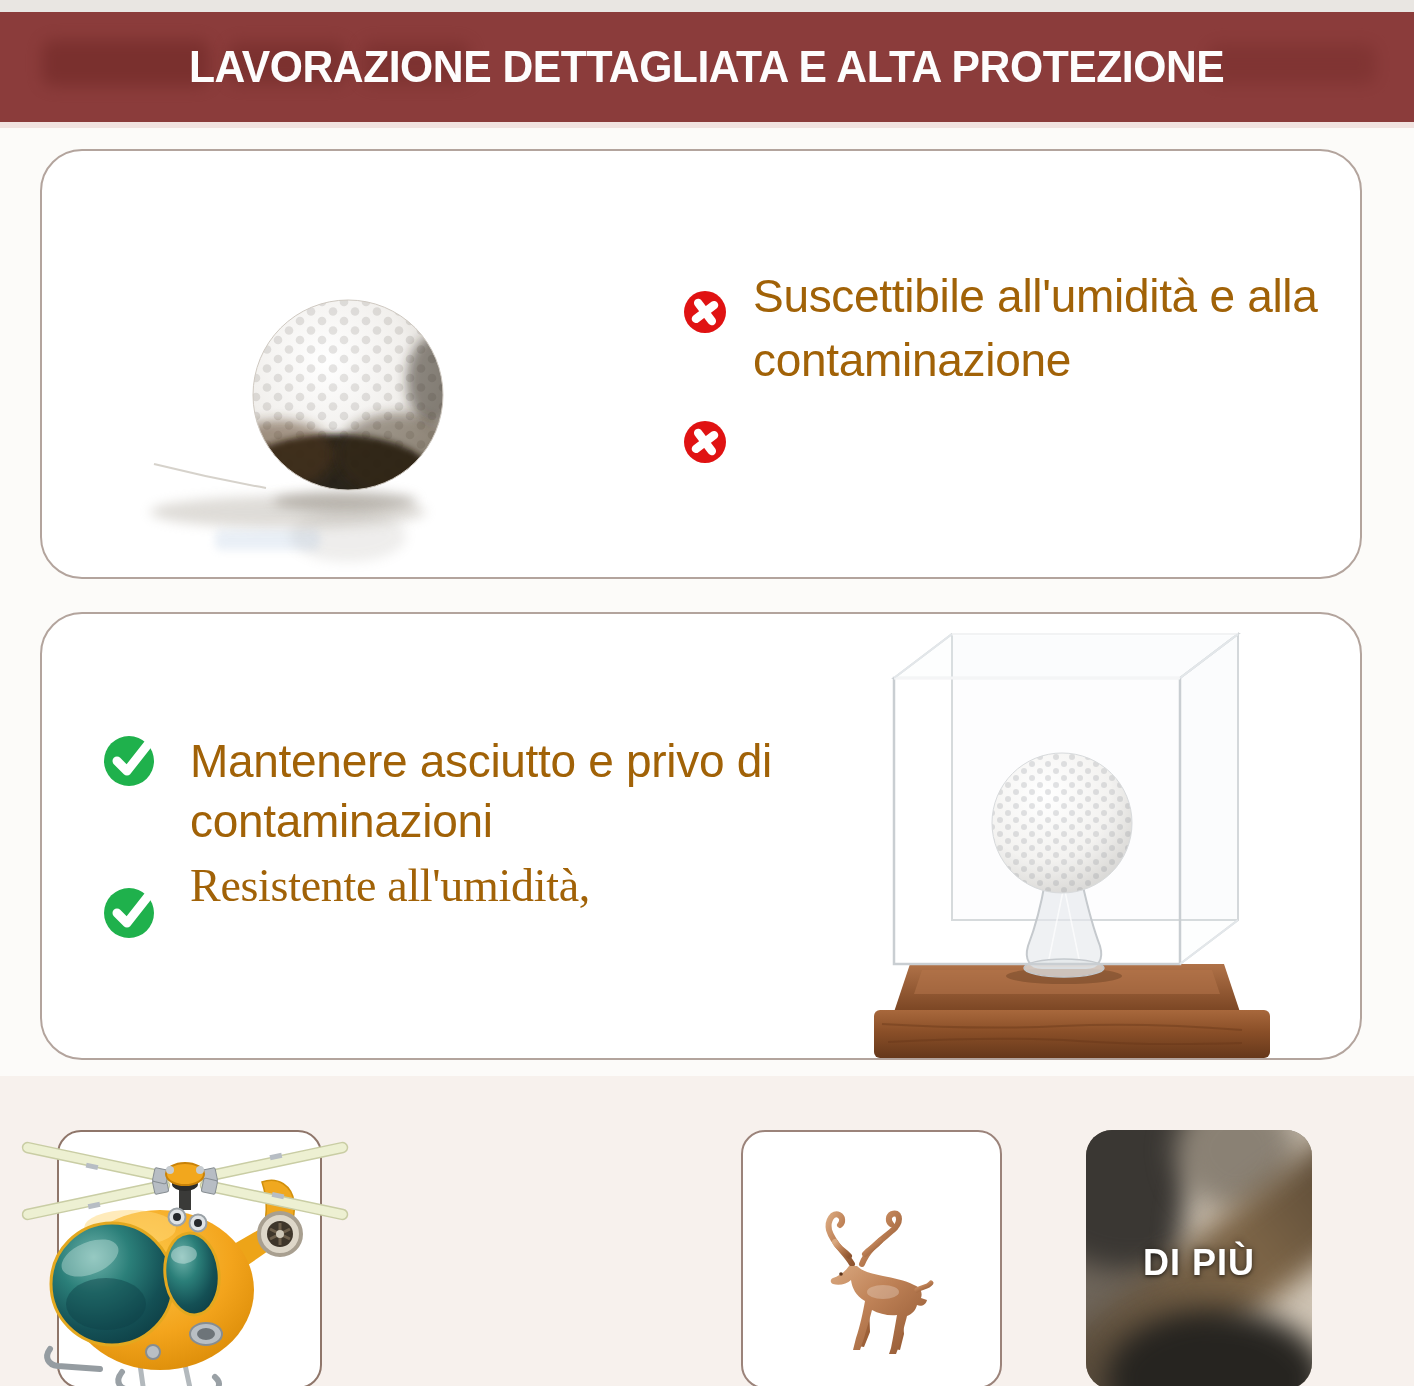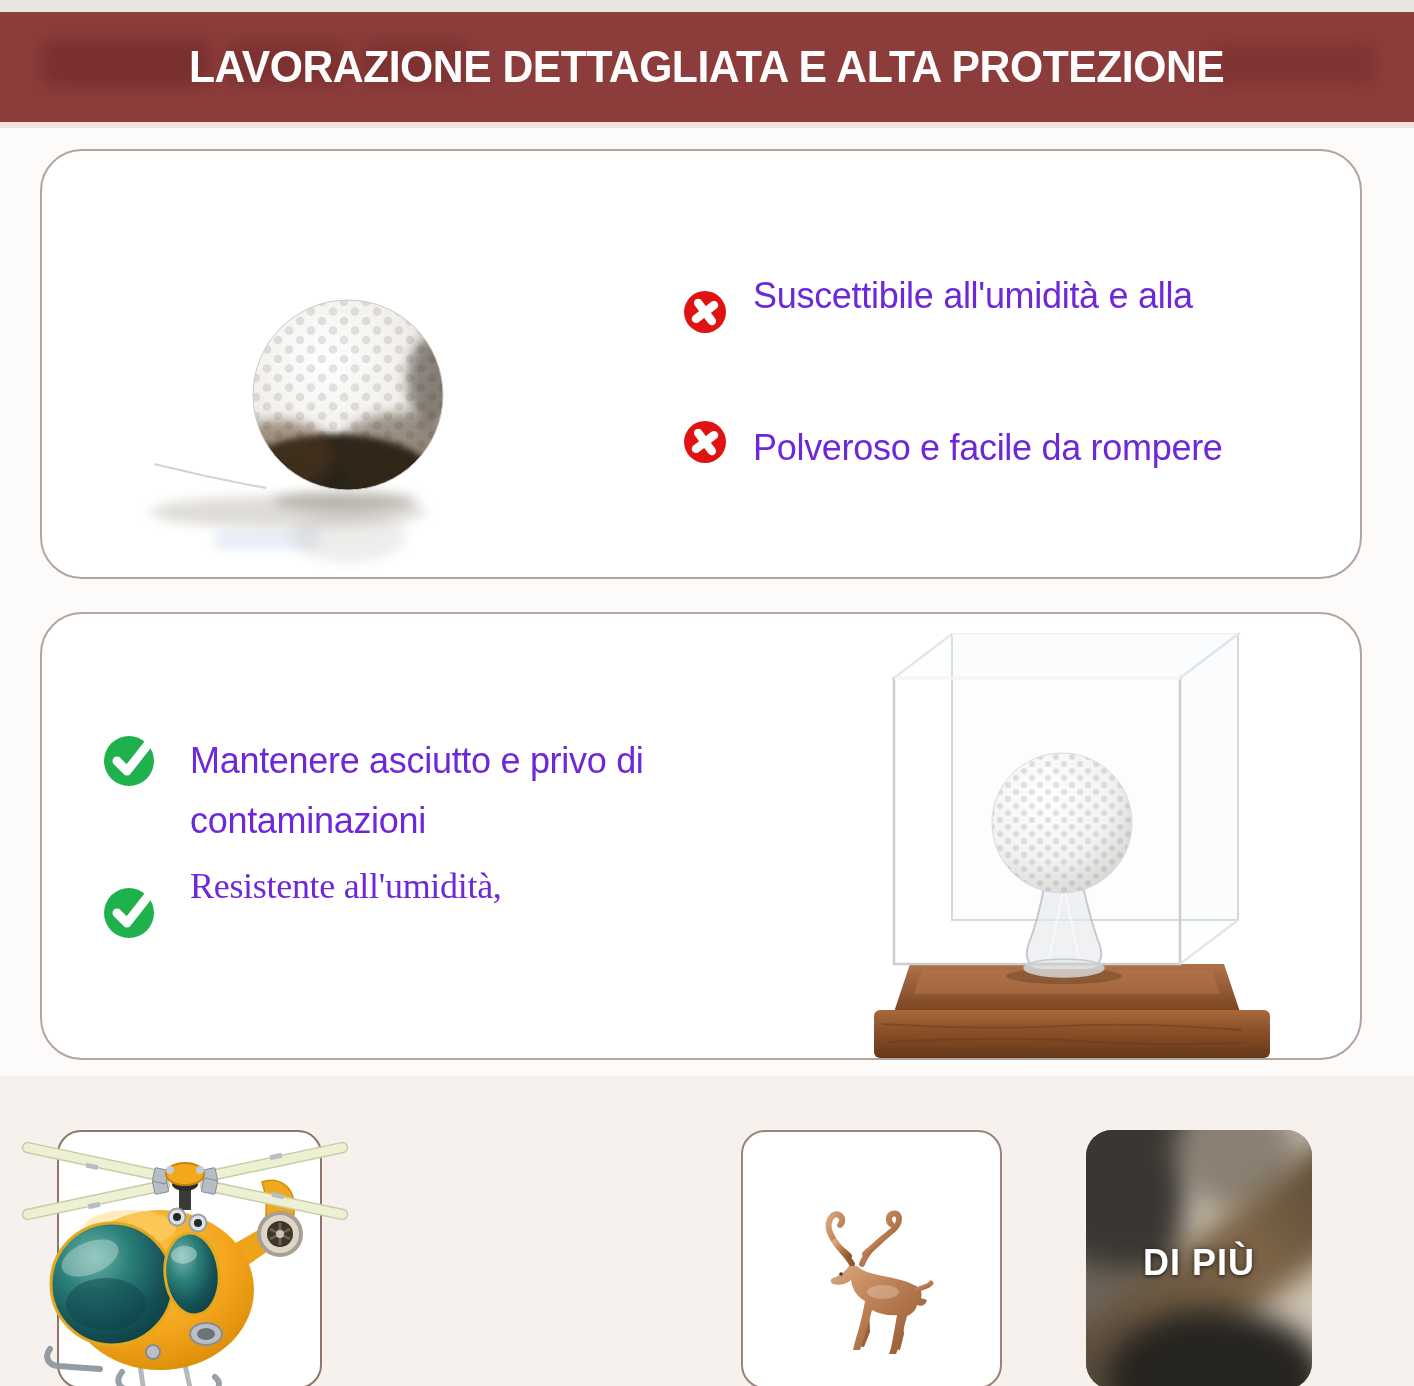--- a/index.html
+++ b/index.html
@@ -28,21 +28,21 @@
 
   
   .bigcard{
     position:absolute;left:40px;width:1322px;background:#ffffff;
     border:2px solid #b3a49d;border-radius:42px;
   }
   .card-cons{top:137px;height:430px;}
   .card-pros{top:600px;height:448px;}
 
   .bullet-icon{position:absolute;}
-  .btxt{position:absolute;font-size:36px;letter-spacing:-.3px;white-space:nowrap;color:#6d28d9;}
+  .btxt{position:absolute;font-size:46px;letter-spacing:-.3px;white-space:nowrap;color:#a16207;}
   .btxt div{height:auto;}
   .card-cons-t1{left:753px;top:252px;line-height:64px;}
   .card-cons-t2{left:753px;top:404px;line-height:64px;}
   .card-pros-t1{left:190px;top:719px;line-height:60px;}
   .card-pros-t2{left:190px;top:844px;line-height:60px;font-family:Liberation Serif, serif;}
   .icx1{left:683px;top:278px;}
   .icx2{left:683px;top:408px;}
   .icg1{left:103px;top:721px;}
   .icg2{left:103px;top:873px;}
 
@@ -137,32 +137,30 @@
 
   <svg class="bullet-icon icx1" width="44" height="44" viewBox="0 0 44 44">
     <circle cx="22" cy="22" r="21" fill="#e01212"></circle>
     <g stroke="#ffffff" stroke-width="8.5" stroke-linecap="round" transform="rotate(8 22 22)">
       <line x1="14" y1="14" x2="30" y2="30"></line>
       <line x1="30" y1="14" x2="14" y2="30"></line>
     </g>
   </svg>
   <div class="btxt card-cons-t1">
     <div>Suscettibile all'umidità e alla</div>
+    <div>contaminazione</div>
   </div>
 
   <svg class="bullet-icon icx2" width="44" height="44" viewBox="0 0 44 44">
     <circle cx="22" cy="22" r="21" fill="#e01212"></circle>
     <g stroke="#ffffff" stroke-width="8.5" stroke-linecap="round" transform="rotate(8 22 22)">
       <line x1="14" y1="14" x2="30" y2="30"></line>
       <line x1="30" y1="14" x2="14" y2="30"></line>
     </g>
   </svg>
-  <div class="btxt card-cons-t2">
-    <div>Polveroso e facile da rompere</div>
-  </div>
 
   <div class="watermark-blob"></div>
 
   <section class="bigcard card-pros"></section>
 
   <svg class="bullet-icon icg1" width="54" height="54" viewBox="0 0 54 54">
     <circle cx="26" cy="28" r="25" fill="#1fb14c"></circle>
     <path d="M14,28 L24,38 L46,10" fill="none" stroke="#ffffff" stroke-width="9" stroke-linecap="round" stroke-linejoin="round"></path>
   </svg>
   <div class="btxt card-pros-t1">

